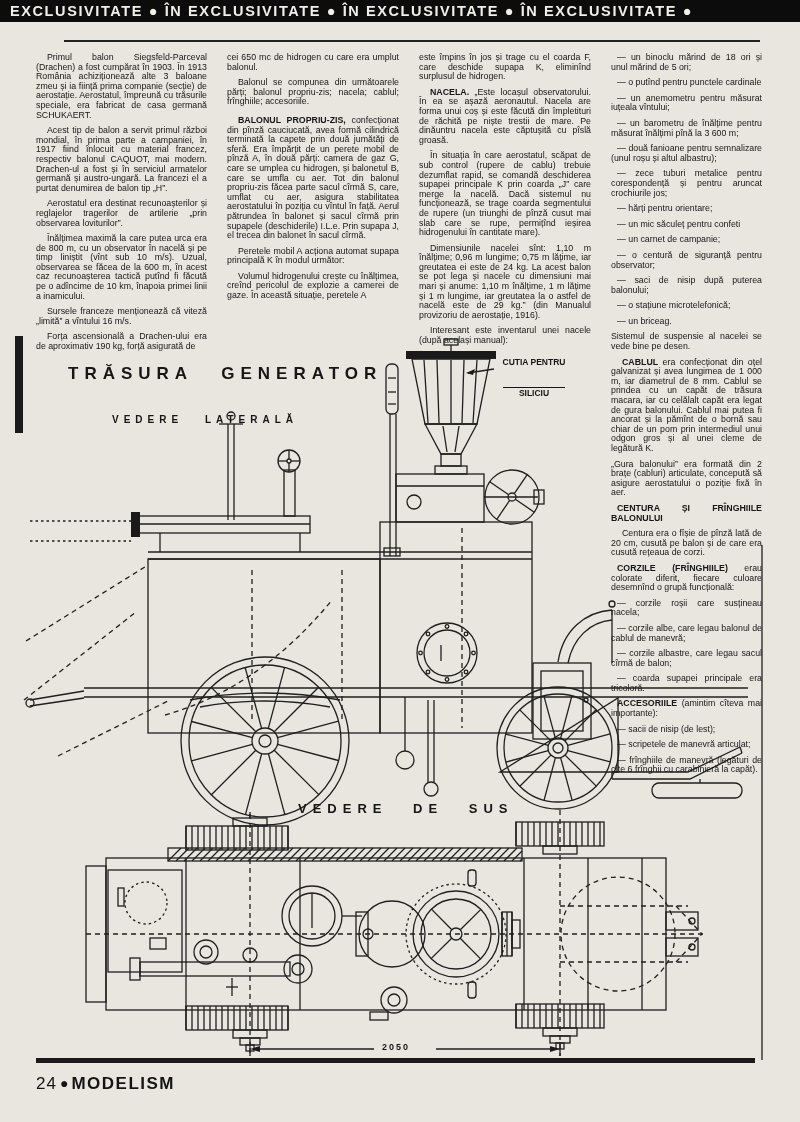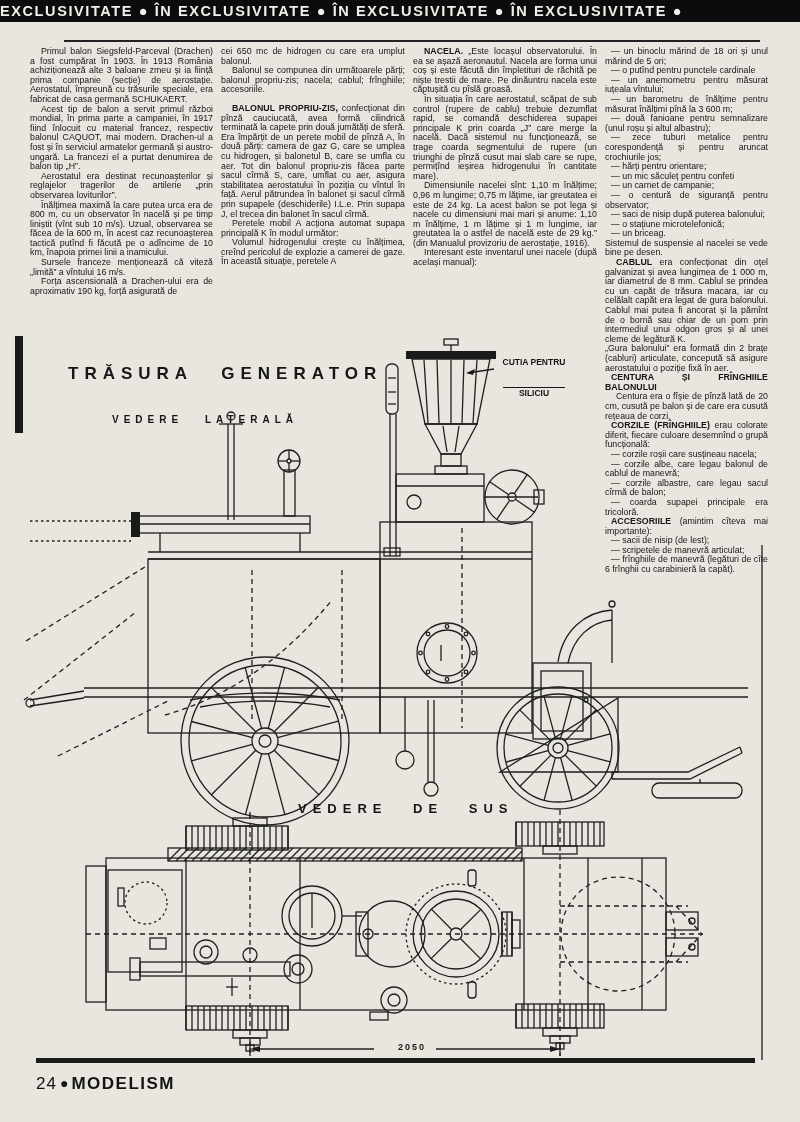--- a/index.html
+++ b/index.html
@@ -6,43 +6,43 @@
   body{
     width:800px;height:1122px;position:relative;overflow:hidden;
     background:#e9e6e0;
     color:#1b1b1b;
     font-family:"Liberation Sans", sans-serif;
   }
   
   .band{
     position:absolute;left:0;top:0;width:800px;height:22px;background:#0c0c0c;
     color:#f1efe9;font-weight:bold;font-size:14.5px;letter-spacing:1.6px;
-    line-height:23px;white-space:nowrap;overflow:hidden;box-sizing:border-box;
+    line-height:23px;white-space:nowrap;overflow:hidden;padding-left:10px;box-sizing:border-box;
   }
   .hdr-rule{position:absolute;left:64px;top:40px;width:696px;height:2px;background:#222}
 
   
   .col{position:absolute;top:47px;font-size:8.8px;line-height:9.6px;text-align:justify;color:#161616}
-  .col p{margin:0;text-indent:11px}
+  .col p{margin:6px;text-indent:11px}
   .col p.flush{text-indent:0}
   .col p.dash{text-indent:6px}
   .col p.gap{margin-top:9px}
   #col1{left:30px;width:183px}
   #col2{left:221px;width:184px}
   #col3{left:413px;width:184px}
   #col4{left:605px;width:163px}
 
   
   .lab{position:absolute;font-weight:bold;color:#161616}
   #dw-title{left:68px;top:364px;font-size:17px;letter-spacing:6px;word-spacing:18px}
   #side-label{left:112px;top:414px;font-size:10px;letter-spacing:5px;word-spacing:14px}
   #top-label{left:298px;top:801px;font-size:13px;letter-spacing:6px;word-spacing:16px}
   #callout{left:492px;top:357px;width:84px;text-align:center;font-size:8.5px;line-height:11px}
   #callout .u{border-bottom:1.3px solid #161616;display:inline-block;padding-bottom:19px}
-  #dim-label{left:382px;top:1042px;width:60px;text-align:center;font-size:9px;letter-spacing:2px}
+  #dim-label{left:382px;top:1042px;width:60px;font-size:9px;letter-spacing:2px}
   #credit{left:600px;top:1026px;width:133px;text-align:right;font-size:8.5px;line-height:10px;font-style:italic;font-weight:bold}
   #footer{position:absolute;left:36px;top:1074px;font-size:17px;color:#141414}
   #footer .pg{font-weight:normal;letter-spacing:1px}
   #footer .dot{font-size:14px;vertical-align:1px;padding:0 3px}
   #footer .mag{font-weight:700;letter-spacing:1.5px}
 
   svg{position:absolute;left:0;top:0}
   .ink{stroke:#1f1f1f;fill:none;stroke-width:1.3}
   .dsh{stroke-dasharray:5 4}
   .dsh2{stroke-dasharray:2.5 3}
@@ -510,20 +510,21 @@
     <p class="">Forța ascensională a Drachen-ului era de aproximativ 190 kg, forță asigurată de</p>
   </div>
 <div class="col" id="col2">
     <p class="flush">cei 650 mc de hidrogen cu care era umplut balonul.</p>
     <p class="">Balonul se compunea din următoarele părți; balonul propriu-zis; nacela; cablul; frînghiile; accesoriile.</p>
     <p class="gap"><b>BALONUL PROPRIU-ZIS,</b> confecționat din pînză cauciucată, avea formă cilindrică terminată la capete prin două jumătăți de sferă. Era împărțit de un perete mobil de pînză A, în două părți: camera de gaz G, care se umplea cu hidrogen, și balonetul B, care se umfla cu aer. Tot din balonul propriu-zis făcea parte sacul cîrmă S, care, umflat cu aer, asigura stabilitatea aerostatului în poziția cu vîntul în față. Aerul pătrundea în balonet și sacul cîrmă prin supapele (deschiderile) I.L.e. Prin supapa J, el trecea din balonet în sacul cîrmă.</p>
     <p class="">Peretele mobil A acționa automat supapa principală K în modul următor:</p>
     <p class="">Volumul hidrogenului crește cu înălțimea, creînd pericolul de explozie a camerei de gaze. În această situație, peretele A</p>
   </div>
 <div class="col" id="col3">
+    <p class="flush">este împins în jos și trage cu el coarda F, care deschide supapa K, eliminînd surplusul de hidrogen.</p>
     <p class=""><b>NACELA.</b> „Este locașul observatorului. În ea se așază aeronautul. Nacela are forma unui coș și este făcută din împletituri de răchită pe niște trestii de mare. Pe dinăuntru nacela este căptușită cu pîslă groasă.</p>
     <p class="">În situația în care aerostatul, scăpat de sub control (rupere de cablu) trebuie dezumflat rapid, se comandă deschiderea supapei principale K prin coarda „J” care merge la nacelă. Dacă sistemul nu funcționează, se trage coarda segmentului de rupere (un triunghi de pînză cusut mai slab care se rupe, permițînd ieșirea hidrogenului în cantitate mare).</p>
     <p class="">Dimensiunile nacelei sînt: 1,10 m înălțime; 0,96 m lungime; 0,75 m lățime, iar greutatea ei este de 24 kg. La acest balon se pot lega și nacele cu dimensiuni mai mari și anume: 1,10 m înălțime, 1 m lățime și 1 m lungime, iar greutatea la o astfel de nacelă este de 29 kg.” (din Manualul provizoriu de aerostație, 1916).</p>
     <p class="">Interesant este inventarul unei nacele (după același manual):</p>
   </div>
 <div class="col" id="col4">
     <p class="dash">— un binoclu mărind de 18 ori și unul mărind de 5 ori;</p>
     <p class="dash">— o putînd pentru punctele cardinale</p>
     <p class="dash">— un anemometru pentru măsurat iuțeala vîntului;</p>
     <p class="dash">— un barometru de înălțime pentru măsurat înălțimi pînă la 3 600 m;</p>

